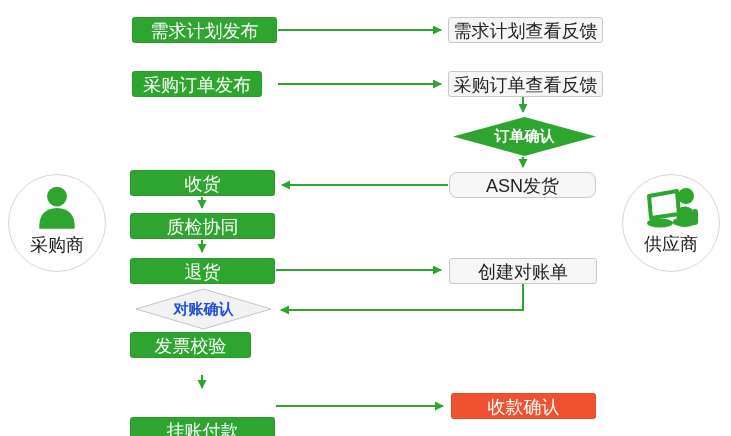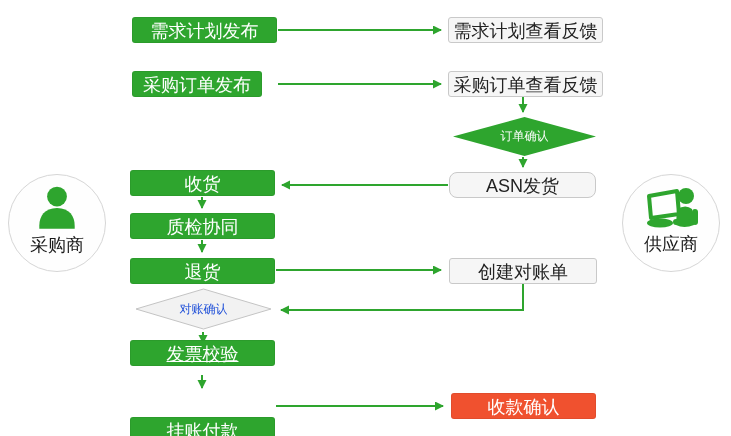--- a/index.html
+++ b/index.html
@@ -13,21 +13,21 @@
     font-size:18px;border-radius:3px;box-sizing:border-box;white-space:nowrap;
   }
   .node.green{background:#2ea52e;color:#ffffff;border:1px solid rgba(0,0,0,0.06);}
   .node.gray{background:#f6f6f6;color:#222222;border:1px solid #c9c9c9;}
   .node.red{background:#f0512f;color:#ffffff;border:1px solid rgba(0,0,0,0.06);}
   .diamond{position:absolute;z-index:2;}
   .diamond svg{position:absolute;left:0;top:0;width:100%;height:100%;}
   .diamond .dlabel{
     position:absolute;left:0;top:0;width:100%;height:100%;
     display:flex;align-items:center;justify-content:center;
-    font-size:12px;white-space:nowrap;
+    font-size:15px;white-space:nowrap;font-weight:bold;
   }
   .diamond.green-d .dlabel{color:#ffffff;}
   .diamond.gray-d .dlabel{color:#1d4ed8;}
   .actor{
     position:absolute;z-index:2;width:98px;height:98px;border-radius:50%;
     background:#fefefe;border:1px solid #d6d6d6;box-sizing:border-box;
     display:flex;flex-direction:column;align-items:center;
   }
   .actor .alabel{font-size:18px;color:#1a1a1a;margin-top:1px;white-space:nowrap;}
 </style>
@@ -76,21 +76,21 @@
       <rect x="53" y="24" width="6" height="16" rx="3" fill="#2ea52e"></rect>
     </svg>
     <span class="alabel">供应商</span>
   </div>
 
   <div class="node green" style="left:132px;top:17px;width:145px;">需求计划发布</div>
   <div class="node green" style="left:132px;top:71px;width:130px;">采购订单发布</div>
   <div class="node green" style="left:130px;top:213px;width:145px;">质检协同</div>
   <div class="node green" style="left:130px;top:170px;width:145px;">收货</div>
   <div class="node green" style="left:130px;top:258px;width:145px;">退货</div>
-  <div class="node green" style="left:130px;top:340px;width:145px;text-decoration:underline;">发票校验</div>
+  <div class="node green" style="left:130px;top:332px;width:121px;">发票校验</div>
   <div class="node green" style="left:130px;top:393px;width:145px;margin-top:24px;">挂账付款</div>
 
   <div class="node gray" style="left:448px;top:17px;width:155px;">需求计划查看反馈</div>
   <div class="node gray" style="left:448px;top:71px;width:155px;">采购订单查看反馈</div>
   <div class="node gray" style="left:449px;top:172px;width:147px;border-radius:8px;">ASN发货</div>
   <div class="node gray" style="left:449px;top:258px;width:148px;">创建对账单</div>
 
   <div class="node red" style="left:451px;top:393px;width:145px;">收款确认</div>
 
   <div class="diamond green-d" style="left:453px;top:117px;width:143px;height:39px;">

